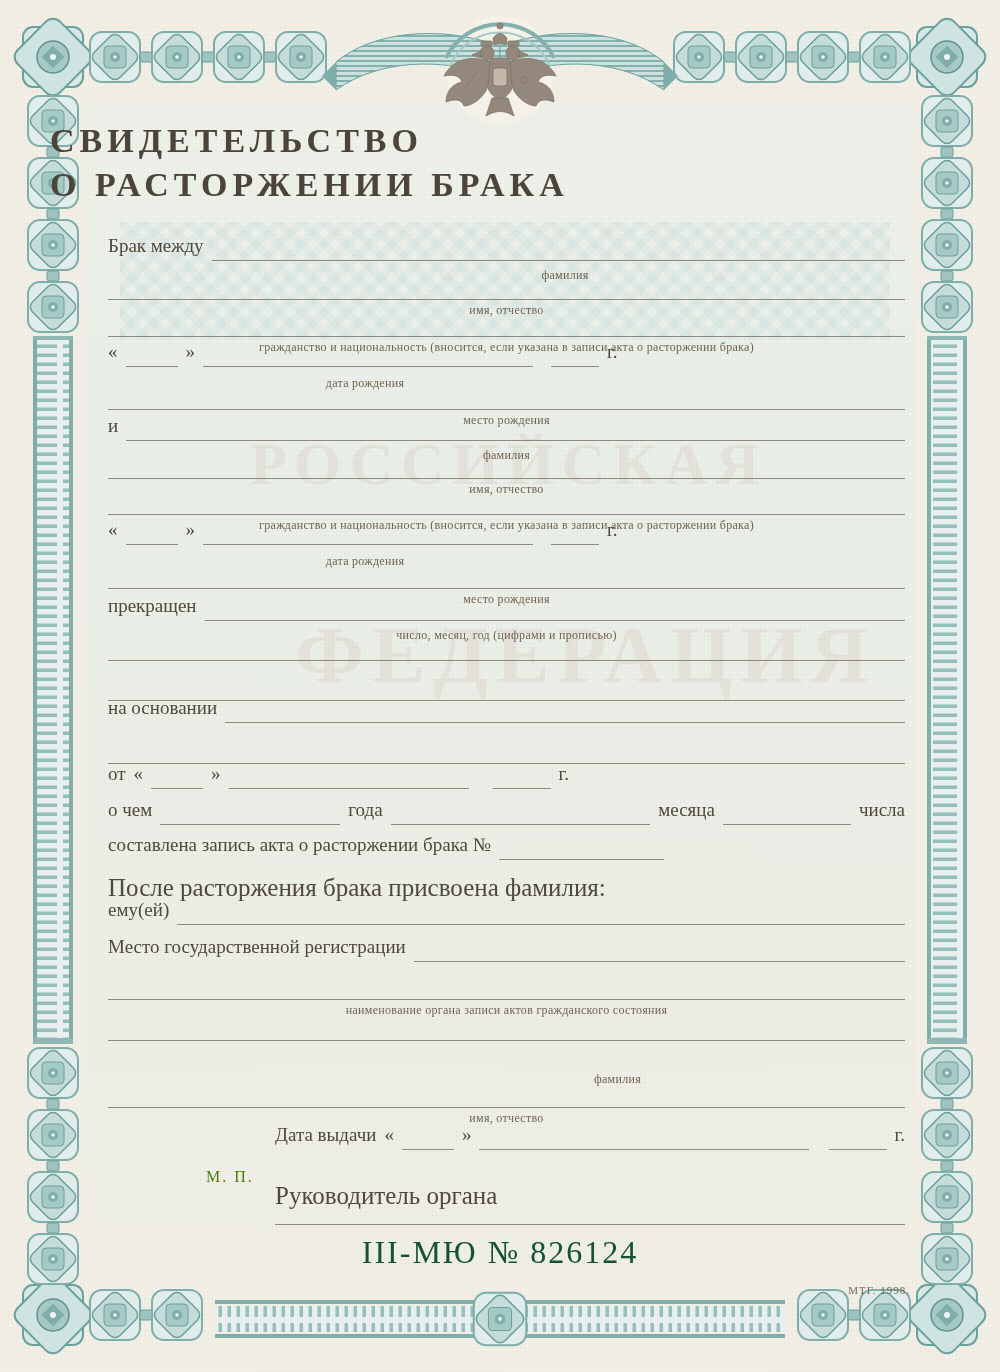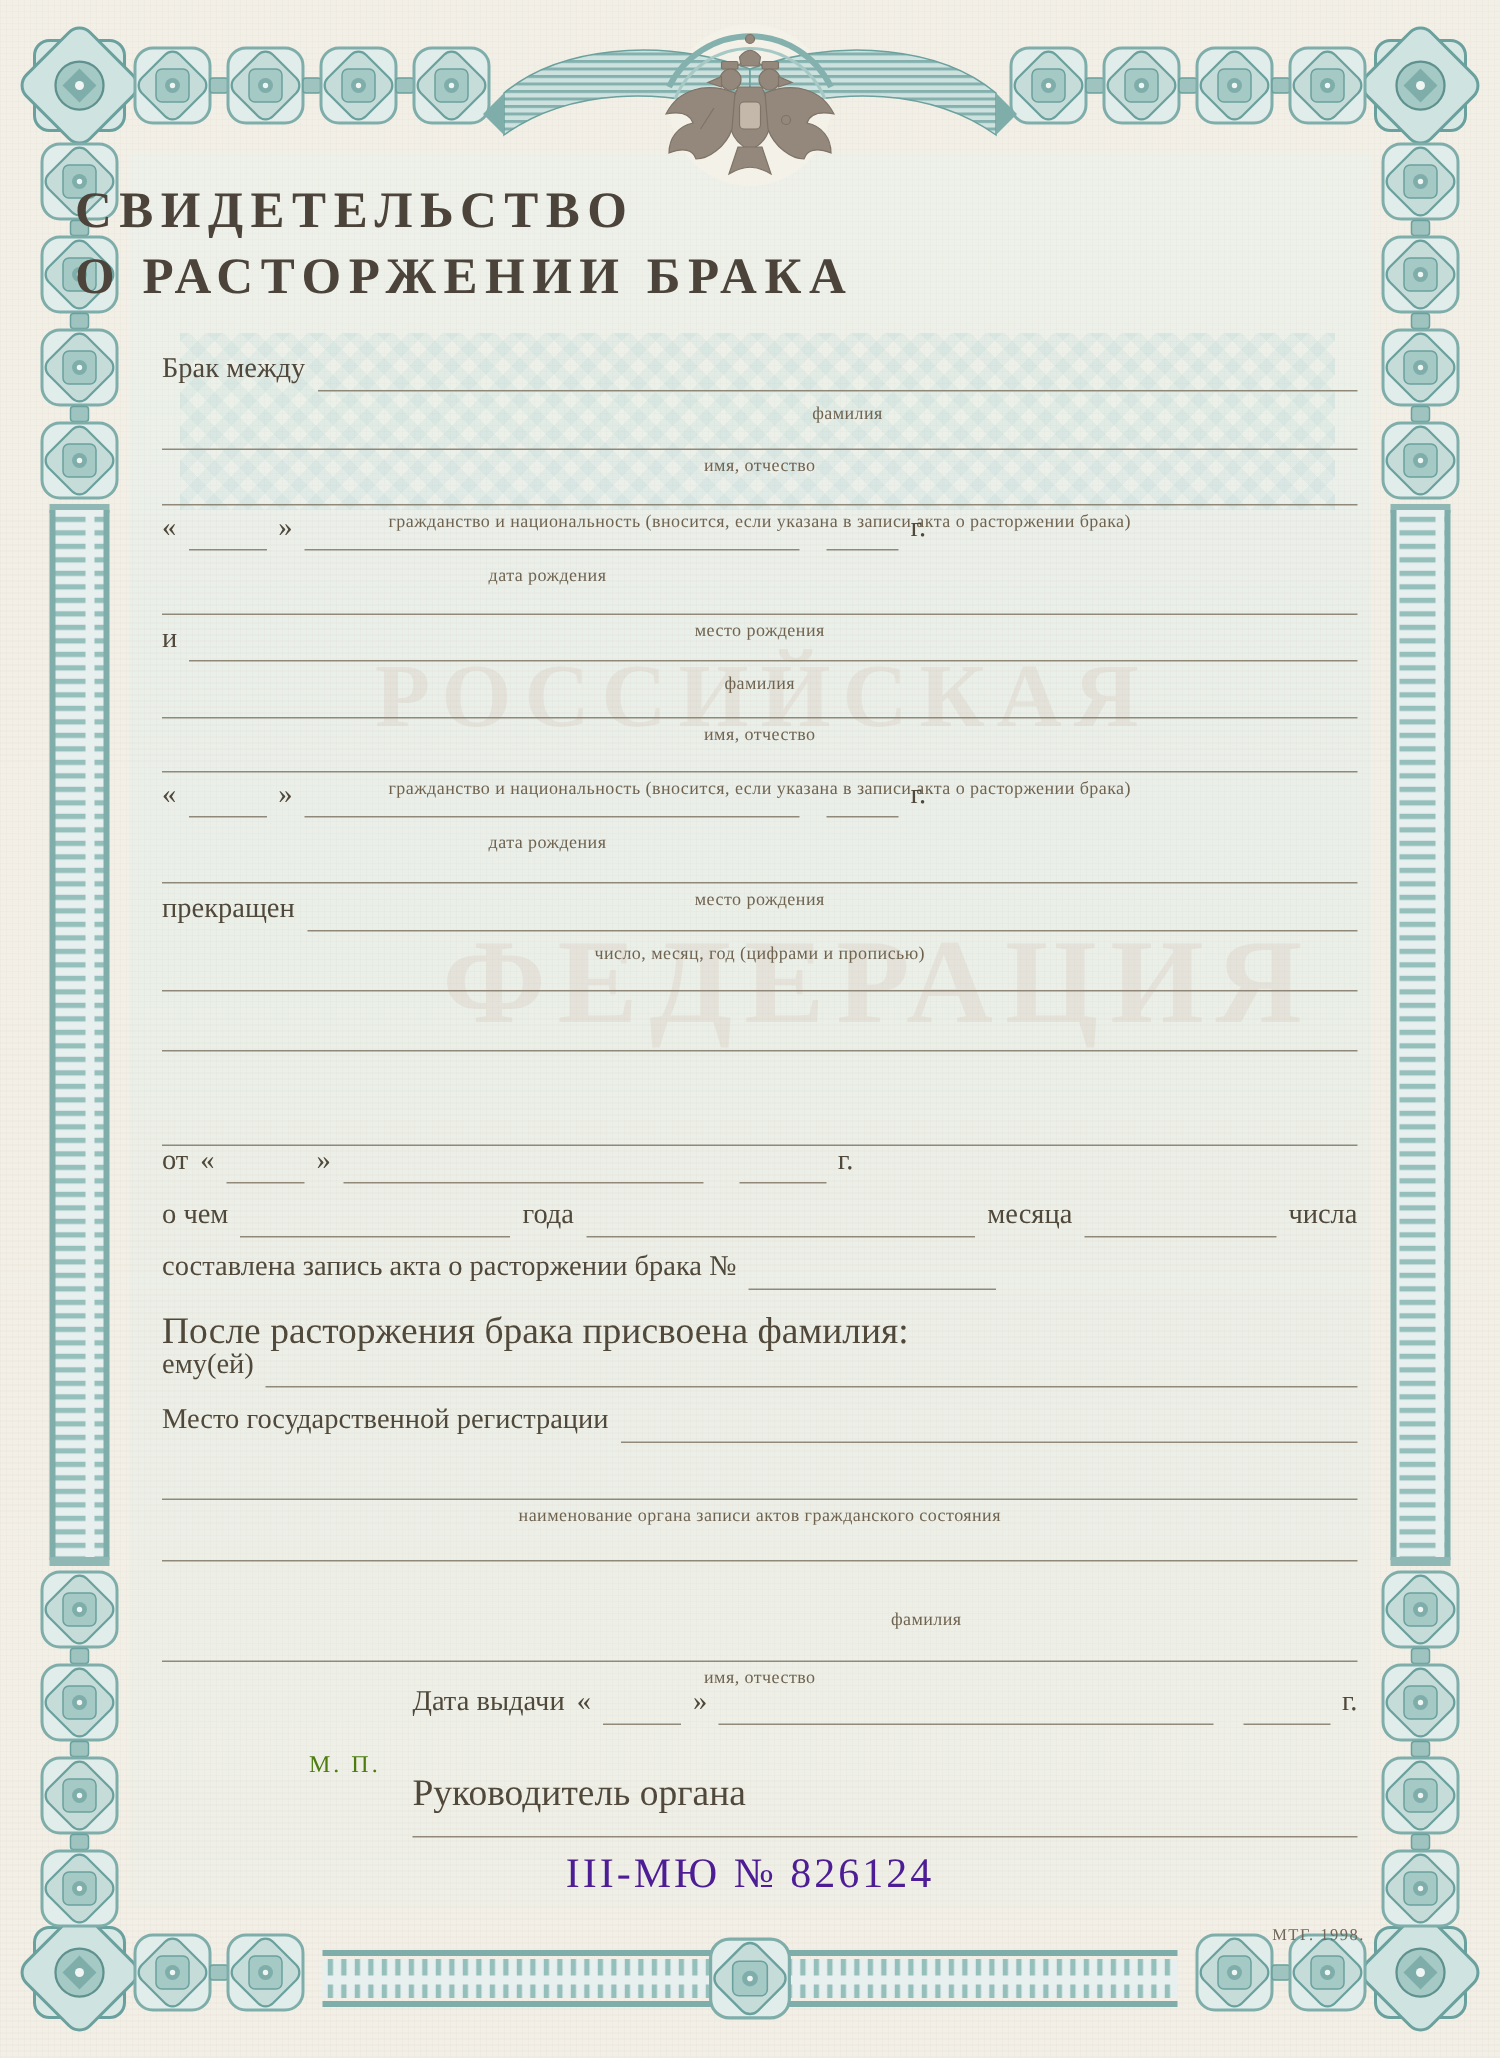--- a/index.html
+++ b/index.html
@@ -18,22 +18,22 @@
   .title{position:absolute;left:50px;width:900px;font-weight:bold;
          color:#4c443a;font-size:34px;letter-spacing:5px;white-space:nowrap}
   .lbl{font-size:19px;color:#50483a;line-height:1.1;white-space:nowrap;padding-bottom:1px}
   .row{position:absolute;display:flex;align-items:flex-start;column-gap:8px;height:26px}
   .ln{border-bottom:1.3px solid #90897a;height:24px;font-size:16px;color:#3c3630}
   .grow{flex:1}
   .lnrow{position:absolute;height:18px;border-bottom:1.3px solid #90897a;font-size:14px;color:#3c3630}
   .sub{position:absolute;font-size:12px;color:#6f6350;text-align:center;letter-spacing:.3px;white-space:nowrap}
   .plain{position:absolute;font-size:25px;color:#50483a;white-space:nowrap}
   .seal{position:absolute;font-size:16px;color:#4d7c0f;letter-spacing:2px}
-  .serial{position:absolute;left:250px;width:500px;text-align:center;font-size:28px;
-          letter-spacing:2px;color:#4c1d95;white-space:nowrap}
+  .serial{position:absolute;left:250px;width:500px;text-align:center;font-size:32px;
+          letter-spacing:2px;color:#14532d;white-space:nowrap}
   .mtg{position:absolute;font-size:11px;color:#6f6757;letter-spacing:1px}
 </style>
 </head>
 <body>
 
 <div class="page">
   <div class="inner"></div>
   <div class="tex"></div>
   <div class="ghostband"></div>
 
@@ -236,20 +236,24 @@
 
   <div class="row" style="left:108px;width:797px;top:596px">
     <span class="lbl">прекращен</span>
     <span class="ln grow"></span>
   </div>
   <div class="sub" style="left:108px;top:628px;width:797px">число, месяц, год (цифрами и прописью)</div>
 
   <div class="lnrow" style="left:108px;top:642px;width:797px"></div>
   <div class="lnrow" style="left:108px;top:682px;width:797px"></div>
 
+  <div class="row" style="left:108px;width:797px;top:698px">
+    <span class="lbl">на основании</span>
+    <span class="ln grow"></span>
+  </div>
   <div class="lnrow" style="left:108px;top:745px;width:797px"></div>
 
   <div class="row" style="left:108px;top:764px">
     <span class="lbl">от</span>
     <span class="lbl">«</span>
     <span class="ln" style="width:52px"></span>
     <span class="lbl">»</span>
     <span class="ln" style="width:240px"></span>
     <span class="ln" style="width:58px;margin-left:16px"></span>
     <span class="lbl">г.</span>

